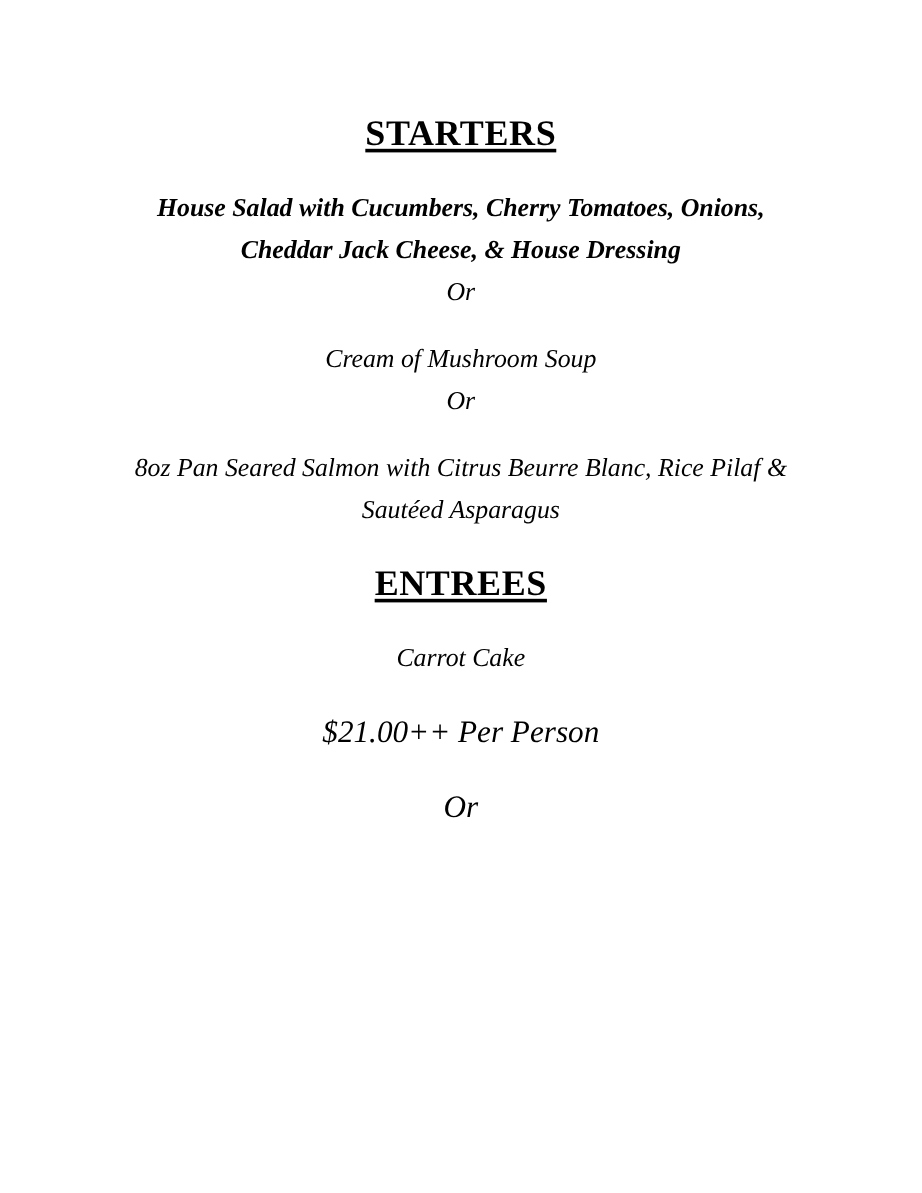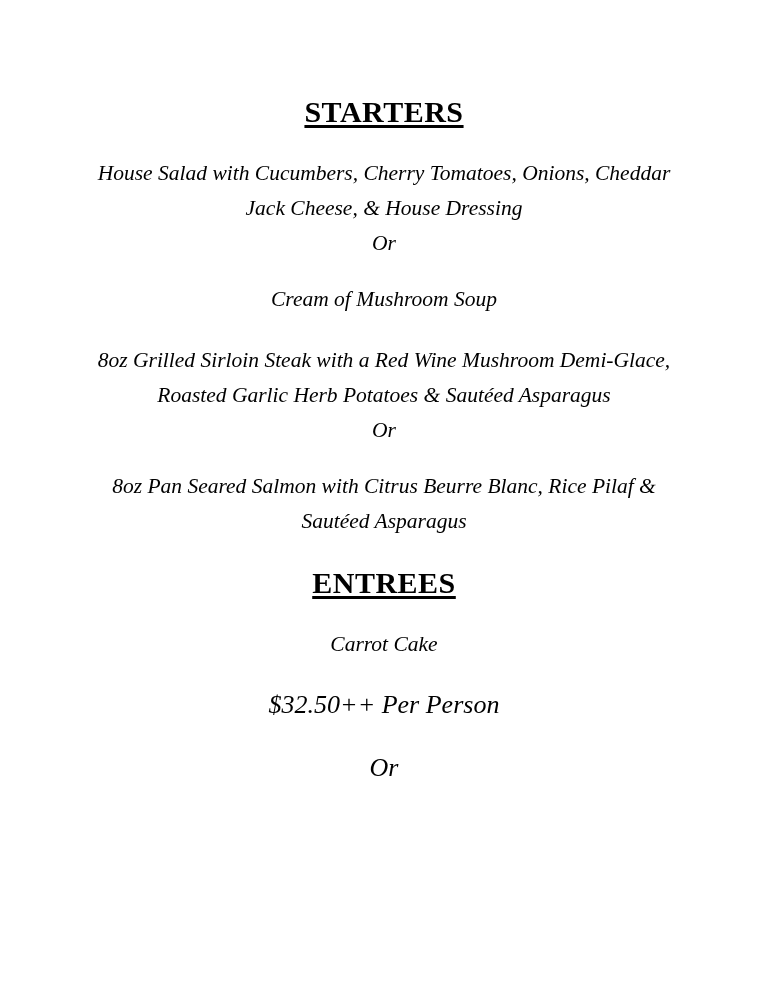--- a/index.html
+++ b/index.html
@@ -60,20 +60,21 @@
     font-style: italic;
     font-size: 26px;
     line-height: 1.5;
     margin: 0;
   }
   .price-gap { margin-top: 24px; }
   .narrow {
     margin-left: auto;
     margin-right: auto;
     max-width: 590px;
+    font-weight: bold;
   }
   .narrower {
     margin-left: auto;
     margin-right: auto;
     max-width: 580px;
   }
 </style>
 </head>
 <body>
 
@@ -81,28 +82,27 @@
 
   <h1 class="section-heading heading-starters"><span class="uline">STARTERS</span></h1>
 
   <p class="item item-gap-large narrow">House Salad with Cucumbers, Cherry Tomatoes, Onions, Cheddar Jack Cheese, &amp; House Dressing</p>
 
   <p class="or item-gap">Or</p>
 
   <p class="item item-gap">Cream of Mushroom Soup</p>
 
 
-  <p class="item item-gap-large narrow">8oz Grilled Sirloin Steak with a Red Wine Mushroom Demi-Glace, Roasted Garlic Herb Potatoes &amp; Sautéed Asparagus</p>
 
   <p class="or item-gap">Or</p>
 
   <p class="item item-gap narrower">8oz Pan Seared Salmon with Citrus Beurre Blanc, Rice Pilaf &amp; Sautéed Asparagus</p>
 
   <h1 class="section-heading heading-dessert"><span class="uline">ENTREES</span></h1>
 
   <p class="item item-gap-large">Carrot Cake</p>
 
-  <p class="price price-gap">$32.50++ Per Person</p>
+  <p class="price price-gap">$21.00++ Per Person</p>
 
   <p class="price price-gap">Or</p>
 
 
 </div>
 
 </body></html>

